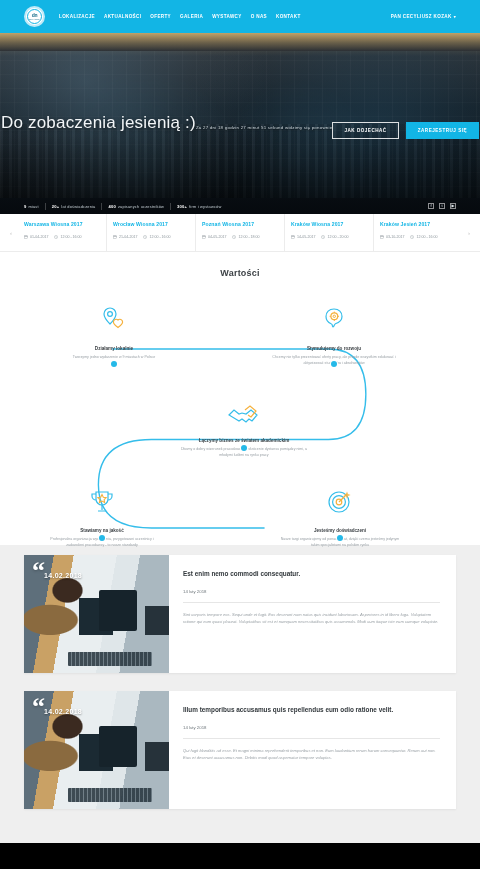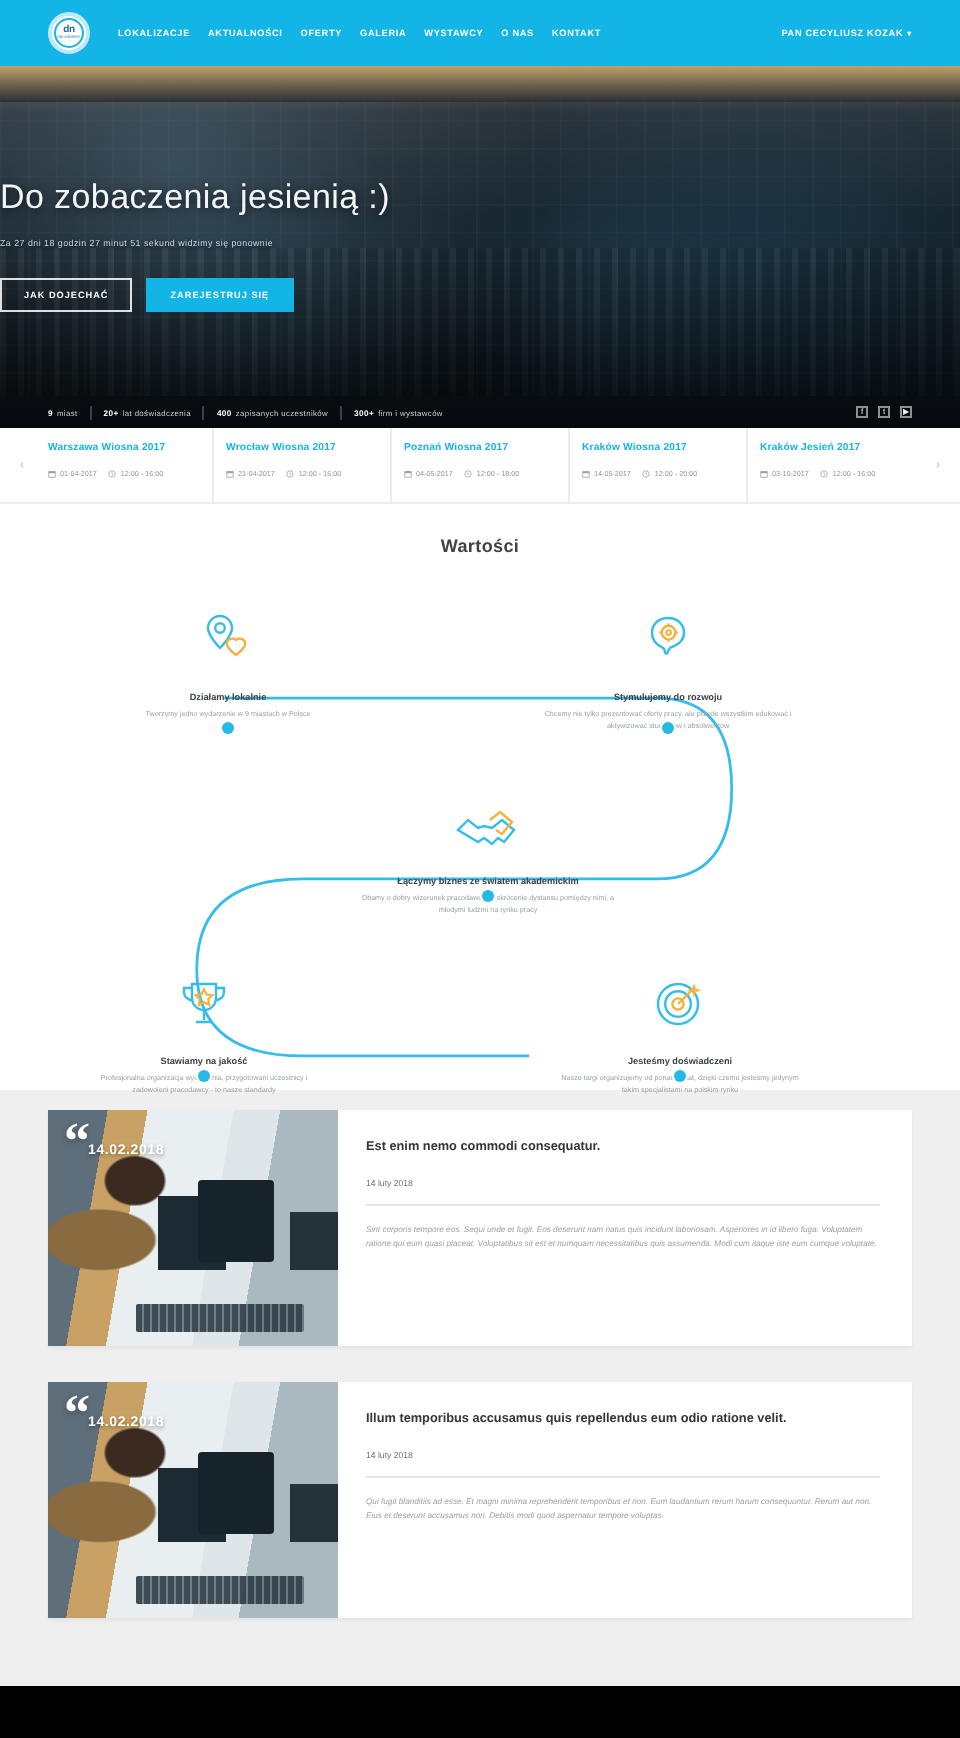--- a/index.html
+++ b/index.html
@@ -63,21 +63,21 @@
       linear-gradient(180deg, rgba(0,0,0,0), rgba(0,0,0,.55)),
       repeating-linear-gradient(90deg, rgba(255,255,255,.04) 0 3px, rgba(0,0,0,.10) 3px 9px);
   }
   .hero-top-strip{
     position:absolute; top:0; left:0; right:0; height:18px;
     background:linear-gradient(180deg,#c9a86a 0%, #6b6049 55%, #2a2e33 100%);
     opacity:.9;
   }
   .hero-inner{
     position:relative; z-index:3; height:100%;
-    display:flex; flex-direction:column; align-items:flex-start; justify-content:center;
+    display:flex; flex-direction:row; align-items:center; justify-content:center;
     padding-top:14px;
   }
   .hero-title{
     color:#f2f5f7; font-size:17px; font-weight:400; letter-spacing:.2px;
     text-shadow:0 1px 4px rgba(0,0,0,.6);
   }
   .hero-sub{
     margin-top:10px; color:#cfd8dd; font-size:4.4px; letter-spacing:.25px;
     text-shadow:0 1px 2px rgba(0,0,0,.7);
   }

